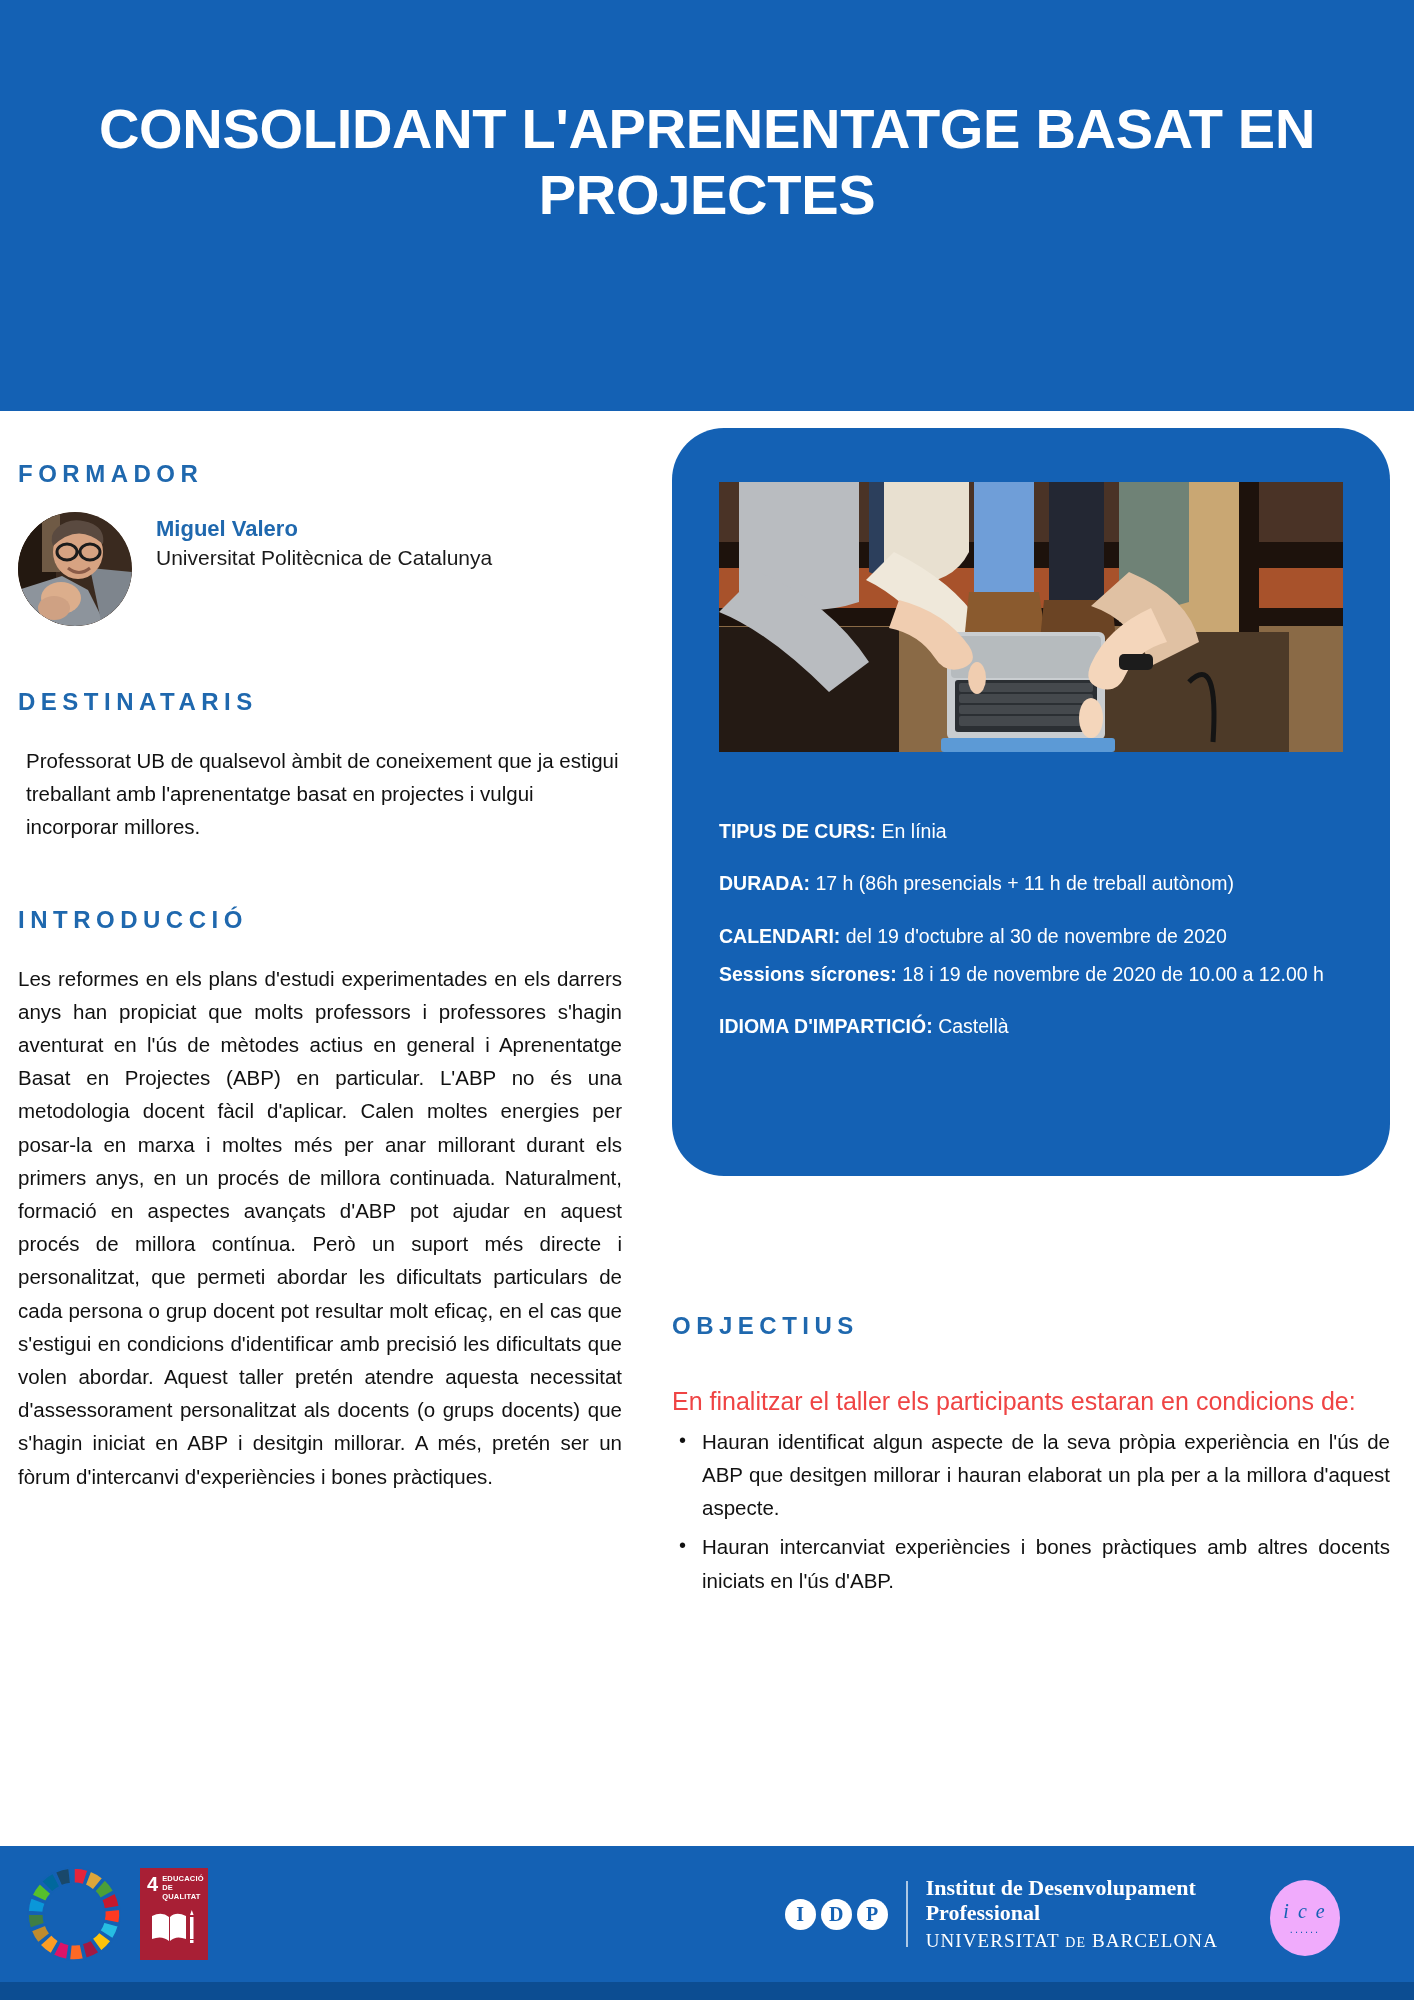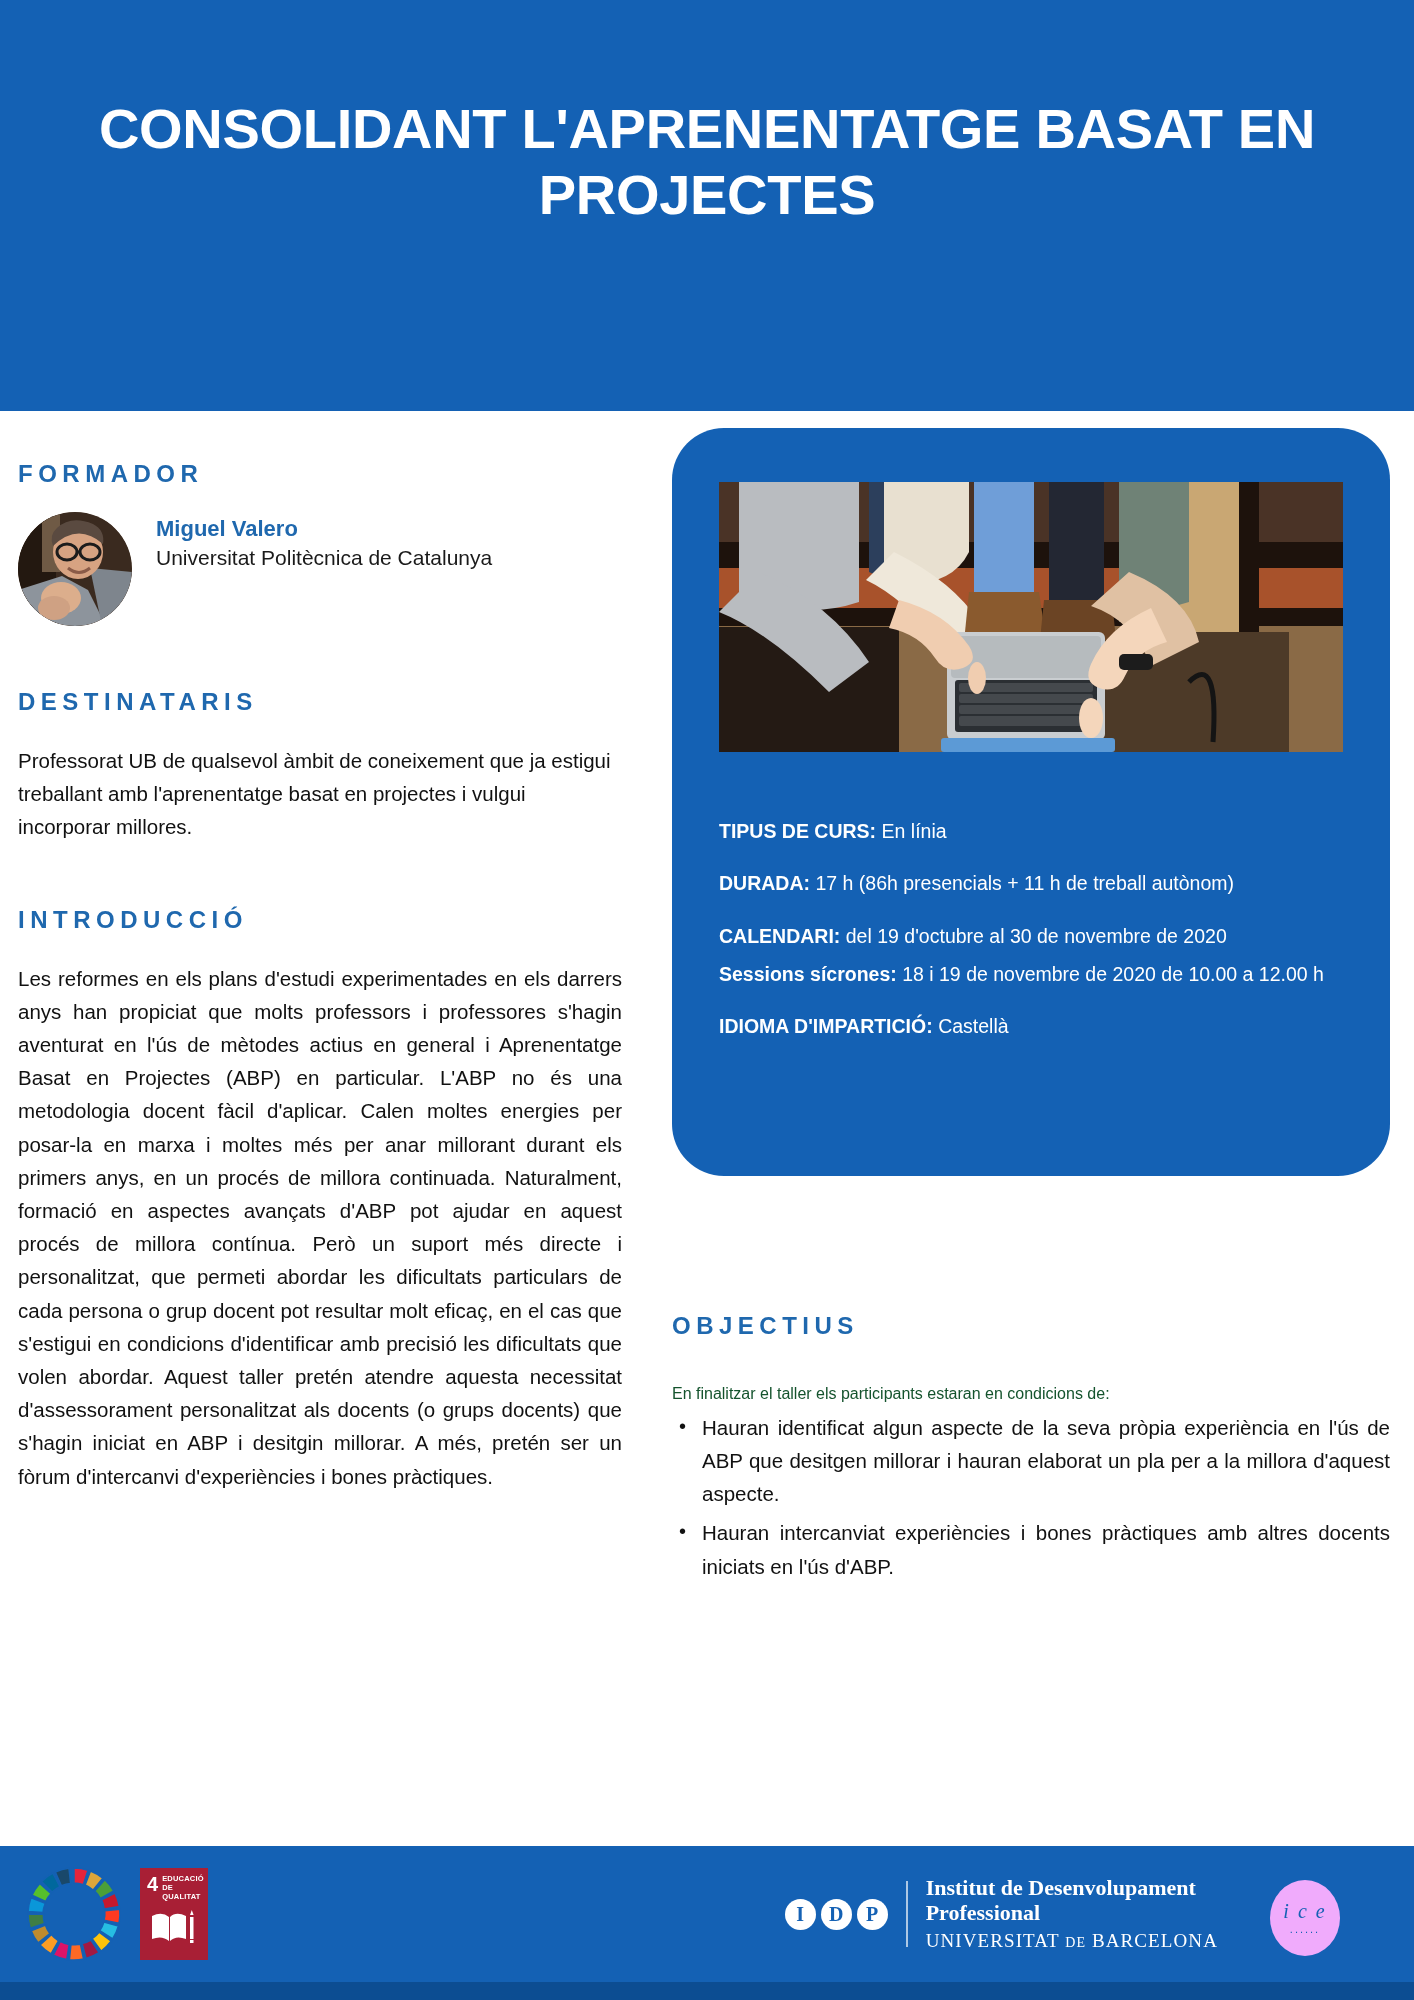--- a/index.html
+++ b/index.html
@@ -82,21 +82,21 @@
   }
 
   .block { margin-top: 62px; }
   .block .sec-head { margin-bottom: 28px; }
   .body-text {
     color: #111111;
     font-size: 20.5px;
     line-height: 1.62;
     text-align: justify;
   }
-  .body-text.loose { text-align: left; }
+  .body-text.loose { text-align: left; margin-left: 8px; }
 
   
   .info-card {
     position: absolute;
     left: 672px;
     top: 428px;
     width: 718px;
     height: 748px;
     background: #1461B4;
     border-radius: 52px;
@@ -128,22 +128,22 @@
   .detail b { font-weight: bold; }
 
   .objectius-block {
     position: absolute;
     left: 672px;
     top: 1312px;
     width: 718px;
   }
   .objectius-block .sec-head { margin-bottom: 42px; }
   .obj-intro {
-    color: #14532d;
-    font-size: 16px;
+    color: #ef4444;
+    font-size: 25px;
     line-height: 1.55;
     margin-bottom: 4px;
   }
   .obj-list {
     list-style: none;
     margin: 0; padding: 0;
   }
   .obj-list li {
     position: relative;
     padding-left: 30px;

